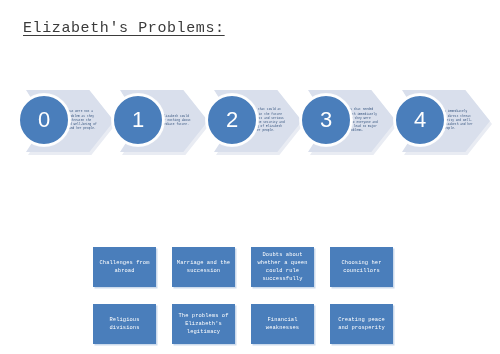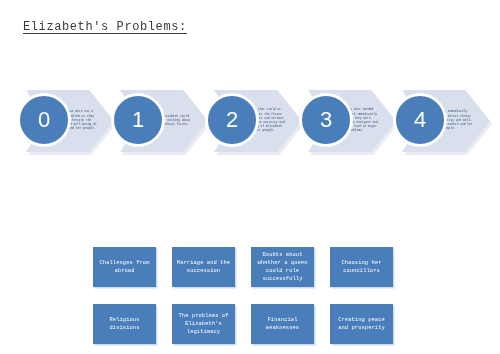--- a/index.html
+++ b/index.html
@@ -15,21 +15,21 @@
     font-family: "Liberation Mono", "DejaVu Sans Mono", monospace;
     -webkit-font-smoothing: antialiased;
   }
 
   
   #page-title {
     position: absolute;
     left: 23px;
     top: 20px;
     font-family: "Liberation Mono", "DejaVu Sans Mono", monospace;
-    font-size: 12px;
+    font-size: 15px;
     letter-spacing: 0.6px;
     color: #3b3b3b;
     text-decoration: underline;
     text-underline-offset: 3px;
     white-space: nowrap;
   }
 
   
   #arrow-band {
     position: absolute;

